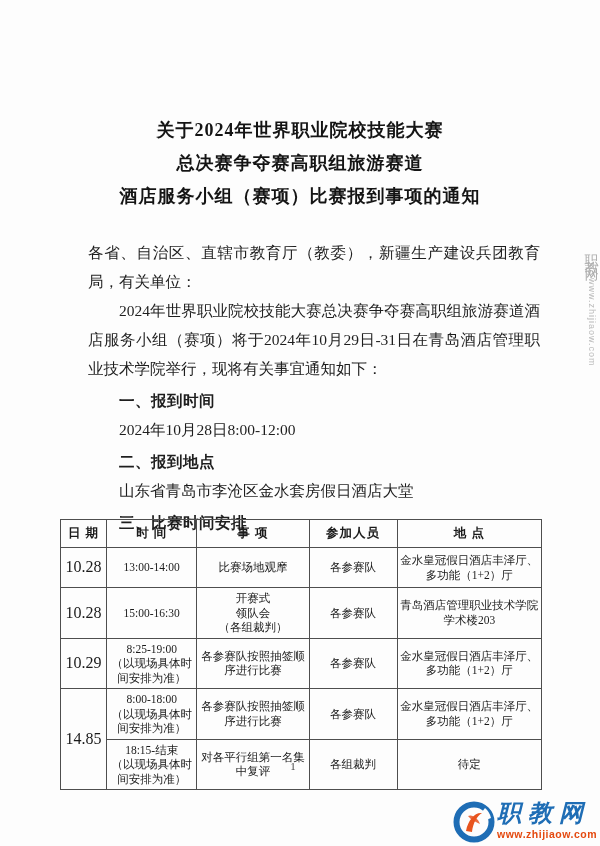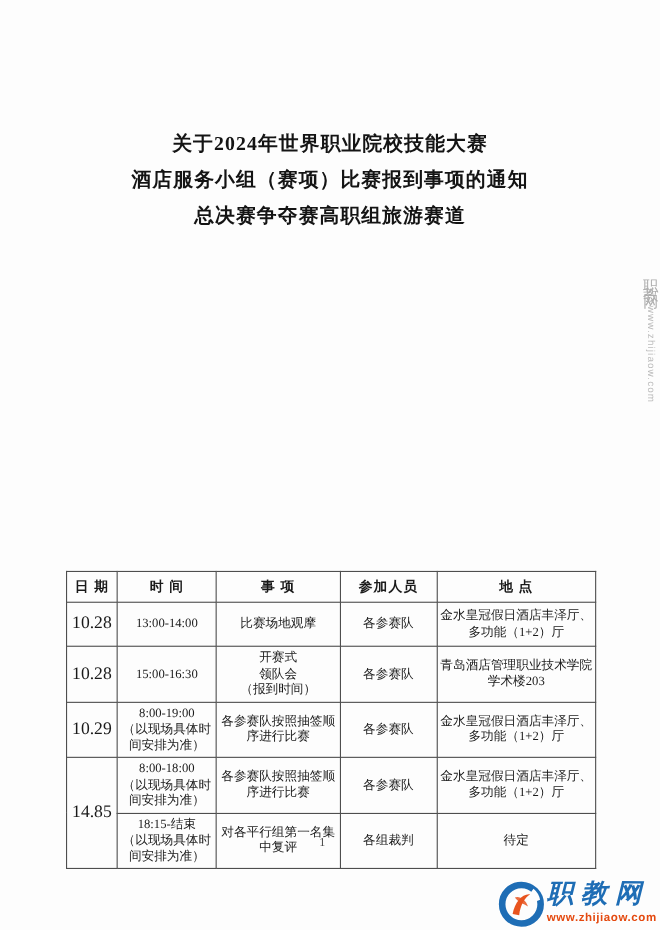--- a/index.html
+++ b/index.html
@@ -149,24 +149,33 @@
     text-align: center;
   }
 </style>
 </head>
 <body>
 
 <div class="page">
 
   <div class="doc-title">
     <div>关于2024年世界职业院校技能大赛</div>
+    <div>总决赛争夺赛高职组旅游赛道</div>
     <div>酒店服务小组（赛项）比赛报到事项的通知</div>
-    <div>总决赛争夺赛高职组旅游赛道</div>
-  </div>
-
+  </div>
+
+  <div class="doc-content">
+    <p>各省、自治区、直辖市教育厅（教委），新疆生产建设兵团教育局，有关单位：</p>
+    <p class="indent">2024年世界职业院校技能大赛总决赛争夺赛高职组旅游赛道酒店服务小组（赛项）将于2024年10月29日-31日在青岛酒店管理职业技术学院举行，现将有关事宜通知如下：</p>
+    <p class="sec-heading">一、报到时间</p>
+    <p class="indent">2024年10月28日8:00-12:00</p>
+    <p class="sec-heading">二、报到地点</p>
+    <p class="indent">山东省青岛市李沧区金水套房假日酒店大堂</p>
+    <p class="sec-heading">三、比赛时间安排</p>
+  </div>
 
   <div class="table-wrap">
     <table class="schedule">
       <colgroup>
         <col style="width: 46px">
         <col style="width: 90px">
         <col style="width: 112px">
         <col style="width: 88px">
         <col style="width: 144px">
       </colgroup>
@@ -183,27 +192,27 @@
         <td>13:00-14:00</td>
         <td>比赛场地观摩</td>
         <td>各参赛队</td>
         <td>金水皇冠假日酒店丰泽厅、多功能（1+2）厅</td>
       </tr>
       <tr class="r2">
         <td class="c-date">10.28</td>
         <td>15:00-16:30</td>
         <td>开赛式
 领队会
-（报到时间）</td>
+（各组裁判）</td>
         <td>各参赛队</td>
         <td>青岛酒店管理职业技术学院学术楼203</td>
       </tr>
       <tr class="r3">
         <td class="c-date">10.29</td>
-        <td>8:00-19:00
+        <td>8:25-19:00
 （以现场具体时间安排为准）</td>
         <td>各参赛队按照抽签顺序进行比赛</td>
         <td>各参赛队</td>
         <td>金水皇冠假日酒店丰泽厅、多功能（1+2）厅</td>
       </tr>
       <tr class="r4">
         <td class="c-date" rowspan="2">14.85</td>
         <td>8:00-18:00
 （以现场具体时间安排为准）</td>
         <td>各参赛队按照抽签顺序进行比赛</td>

